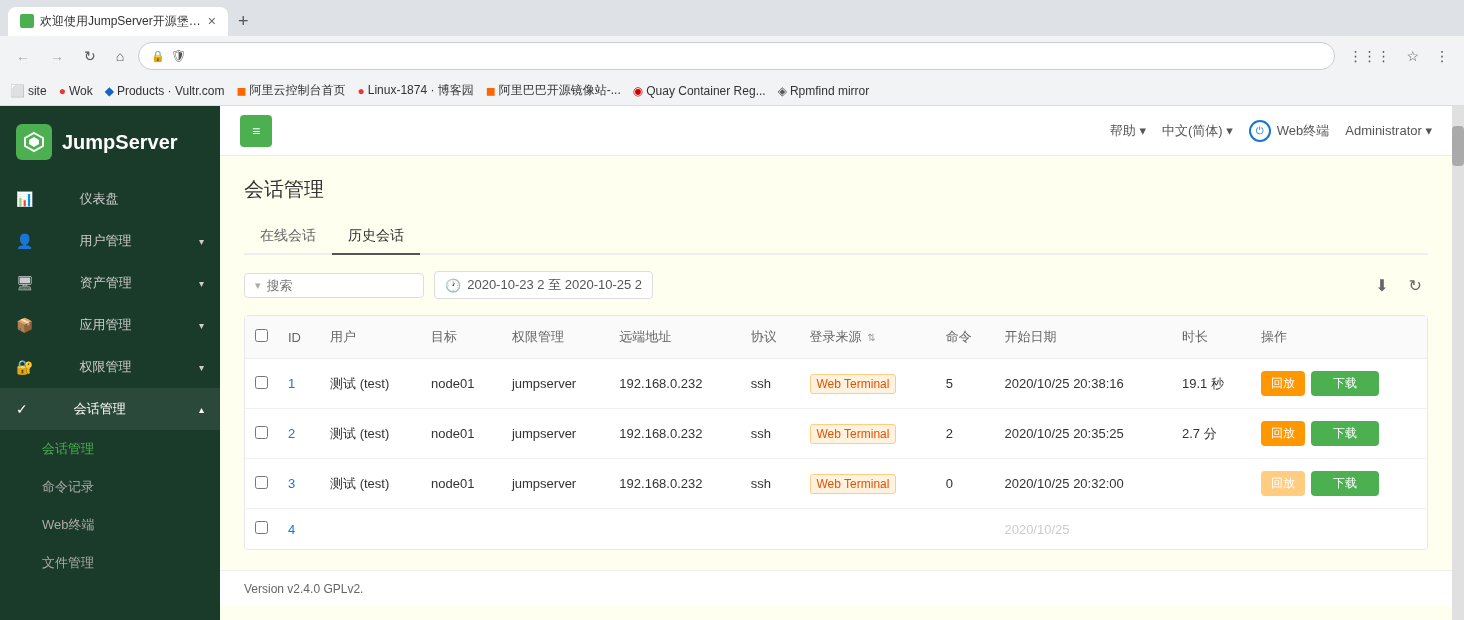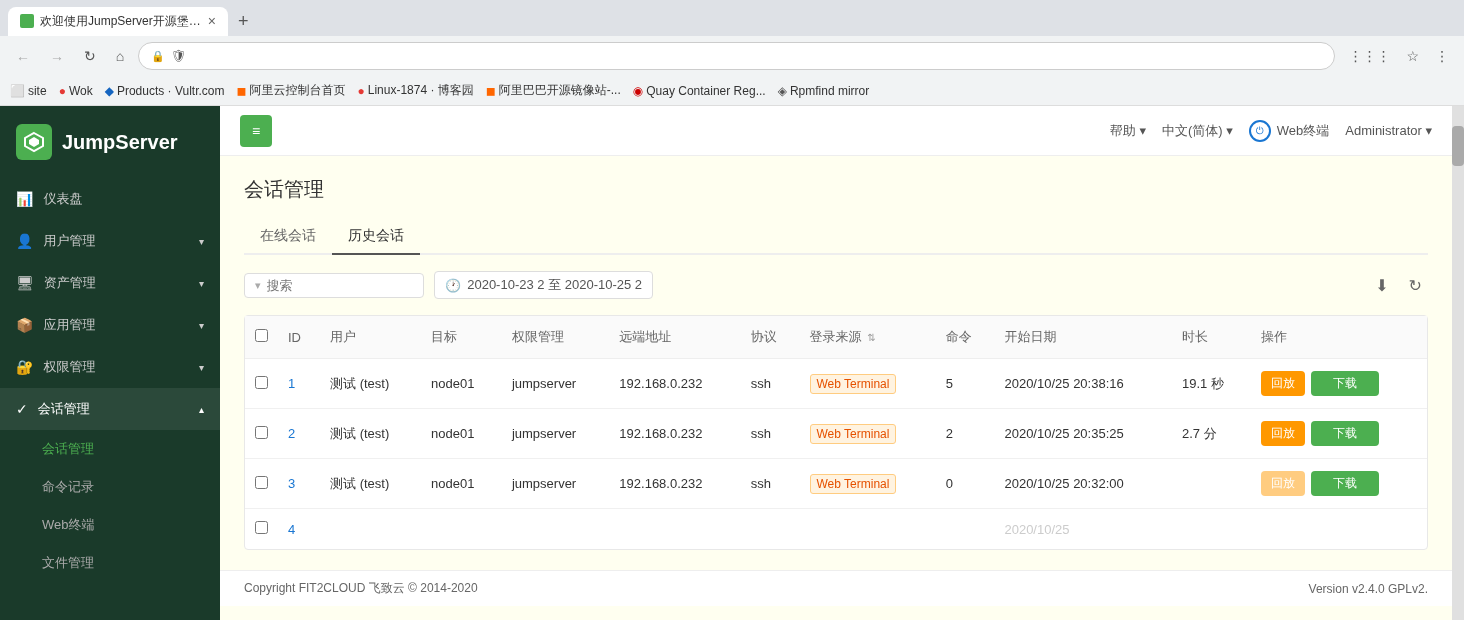--- a/index.html
+++ b/index.html
@@ -31,21 +31,21 @@
 
     
     .sidebar { width: 220px; background: #1a3a2a; color: white; flex-shrink: 0; overflow-y: auto; display: flex; flex-direction: column; }
     .sidebar-logo { display: flex; align-items: center; gap: 10px; padding: 18px 16px; }
     .logo-icon { width: 36px; height: 36px; background: #4caf50; border-radius: 6px; display: flex; align-items: center; justify-content: center; font-size: 18px; color: white; font-weight: bold; }
     .logo-text { font-size: 20px; font-weight: bold; color: white; }
 
     .nav-item { display: flex; align-items: center; padding: 12px 16px; cursor: pointer; color: #ccc; font-size: 13px; }
     .nav-item.active { background: rgba(255,255,255,0.08); color: white; }
     .nav-item-icon { margin-right: 10px; font-size: 14px; }
-    .nav-item-label { flex: 1; }
+    .nav-item-label { flex: 1; margin-left: 36px; }
     .nav-item-arrow { font-size: 10px; }
 
     .nav-sub-item { display: flex; align-items: center; padding: 10px 16px 10px 42px; cursor: pointer; color: #aaa; font-size: 13px; }
     .nav-sub-item.active { color: #4caf50; }
 
     
     .content { flex: 1; background: #f5f5f5; overflow-y: auto; display: flex; flex-direction: column; }
     .content-header { background: white; display: flex; align-items: center; padding: 0 20px; height: 50px; border-bottom: 1px solid #eee; gap: 20px; }
     .menu-toggle { background: #4caf50; border: none; color: white; padding: 8px 12px; border-radius: 4px; cursor: pointer; font-size: 14px; }
     .header-right { margin-left: auto; display: flex; align-items: center; gap: 16px; }
@@ -352,21 +352,20 @@
       <td>
         <div class="actions"></div>
       </td>
     </tr>
             </tbody>
         </table>
       </div>
     </div>
 
     <div class="footer">
-      <span>Copyright FIT2CLOUD 飞致云 © 2014-2020</span>
       <span>Version v2.4.0 GPLv2.</span>
     </div>
   </div>
 
   <div class="scrollbar" style="background:#e0e0e0; position:relative;">
     <div style="width:100%;height:40px;background:#aaa;border-radius:4px;margin-top:20px;"></div>
   </div>
 </div>
 
 </body></html>

